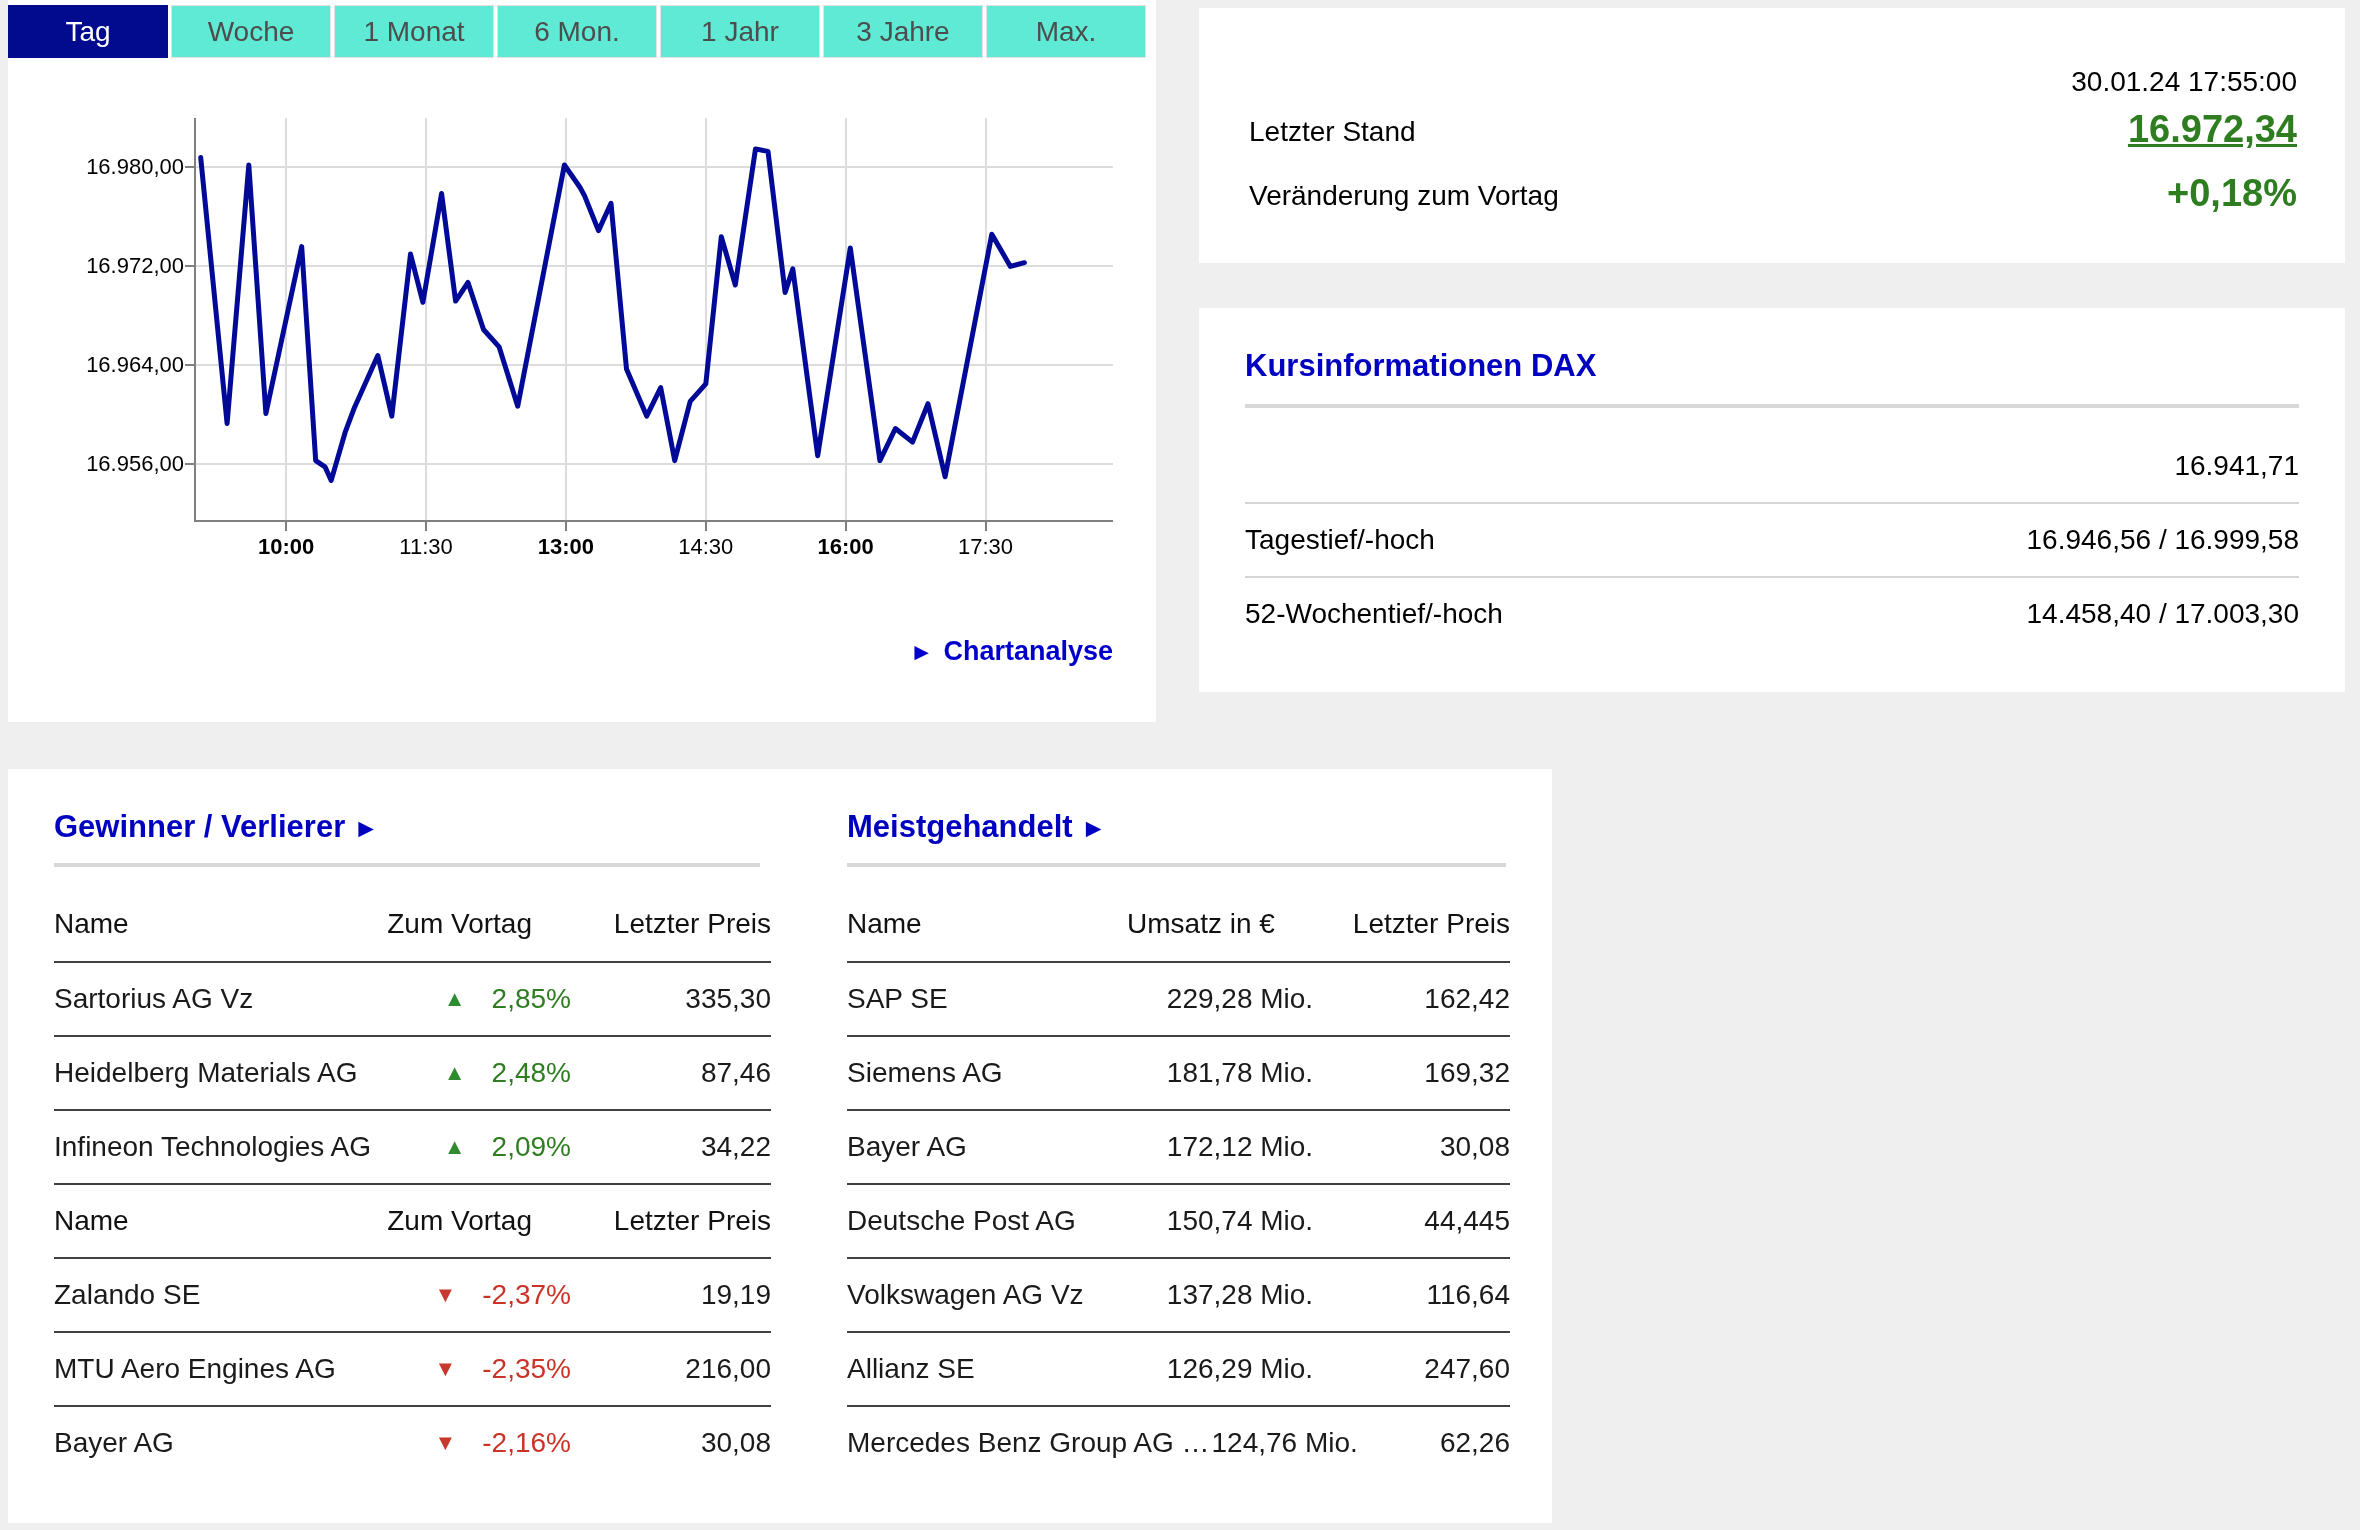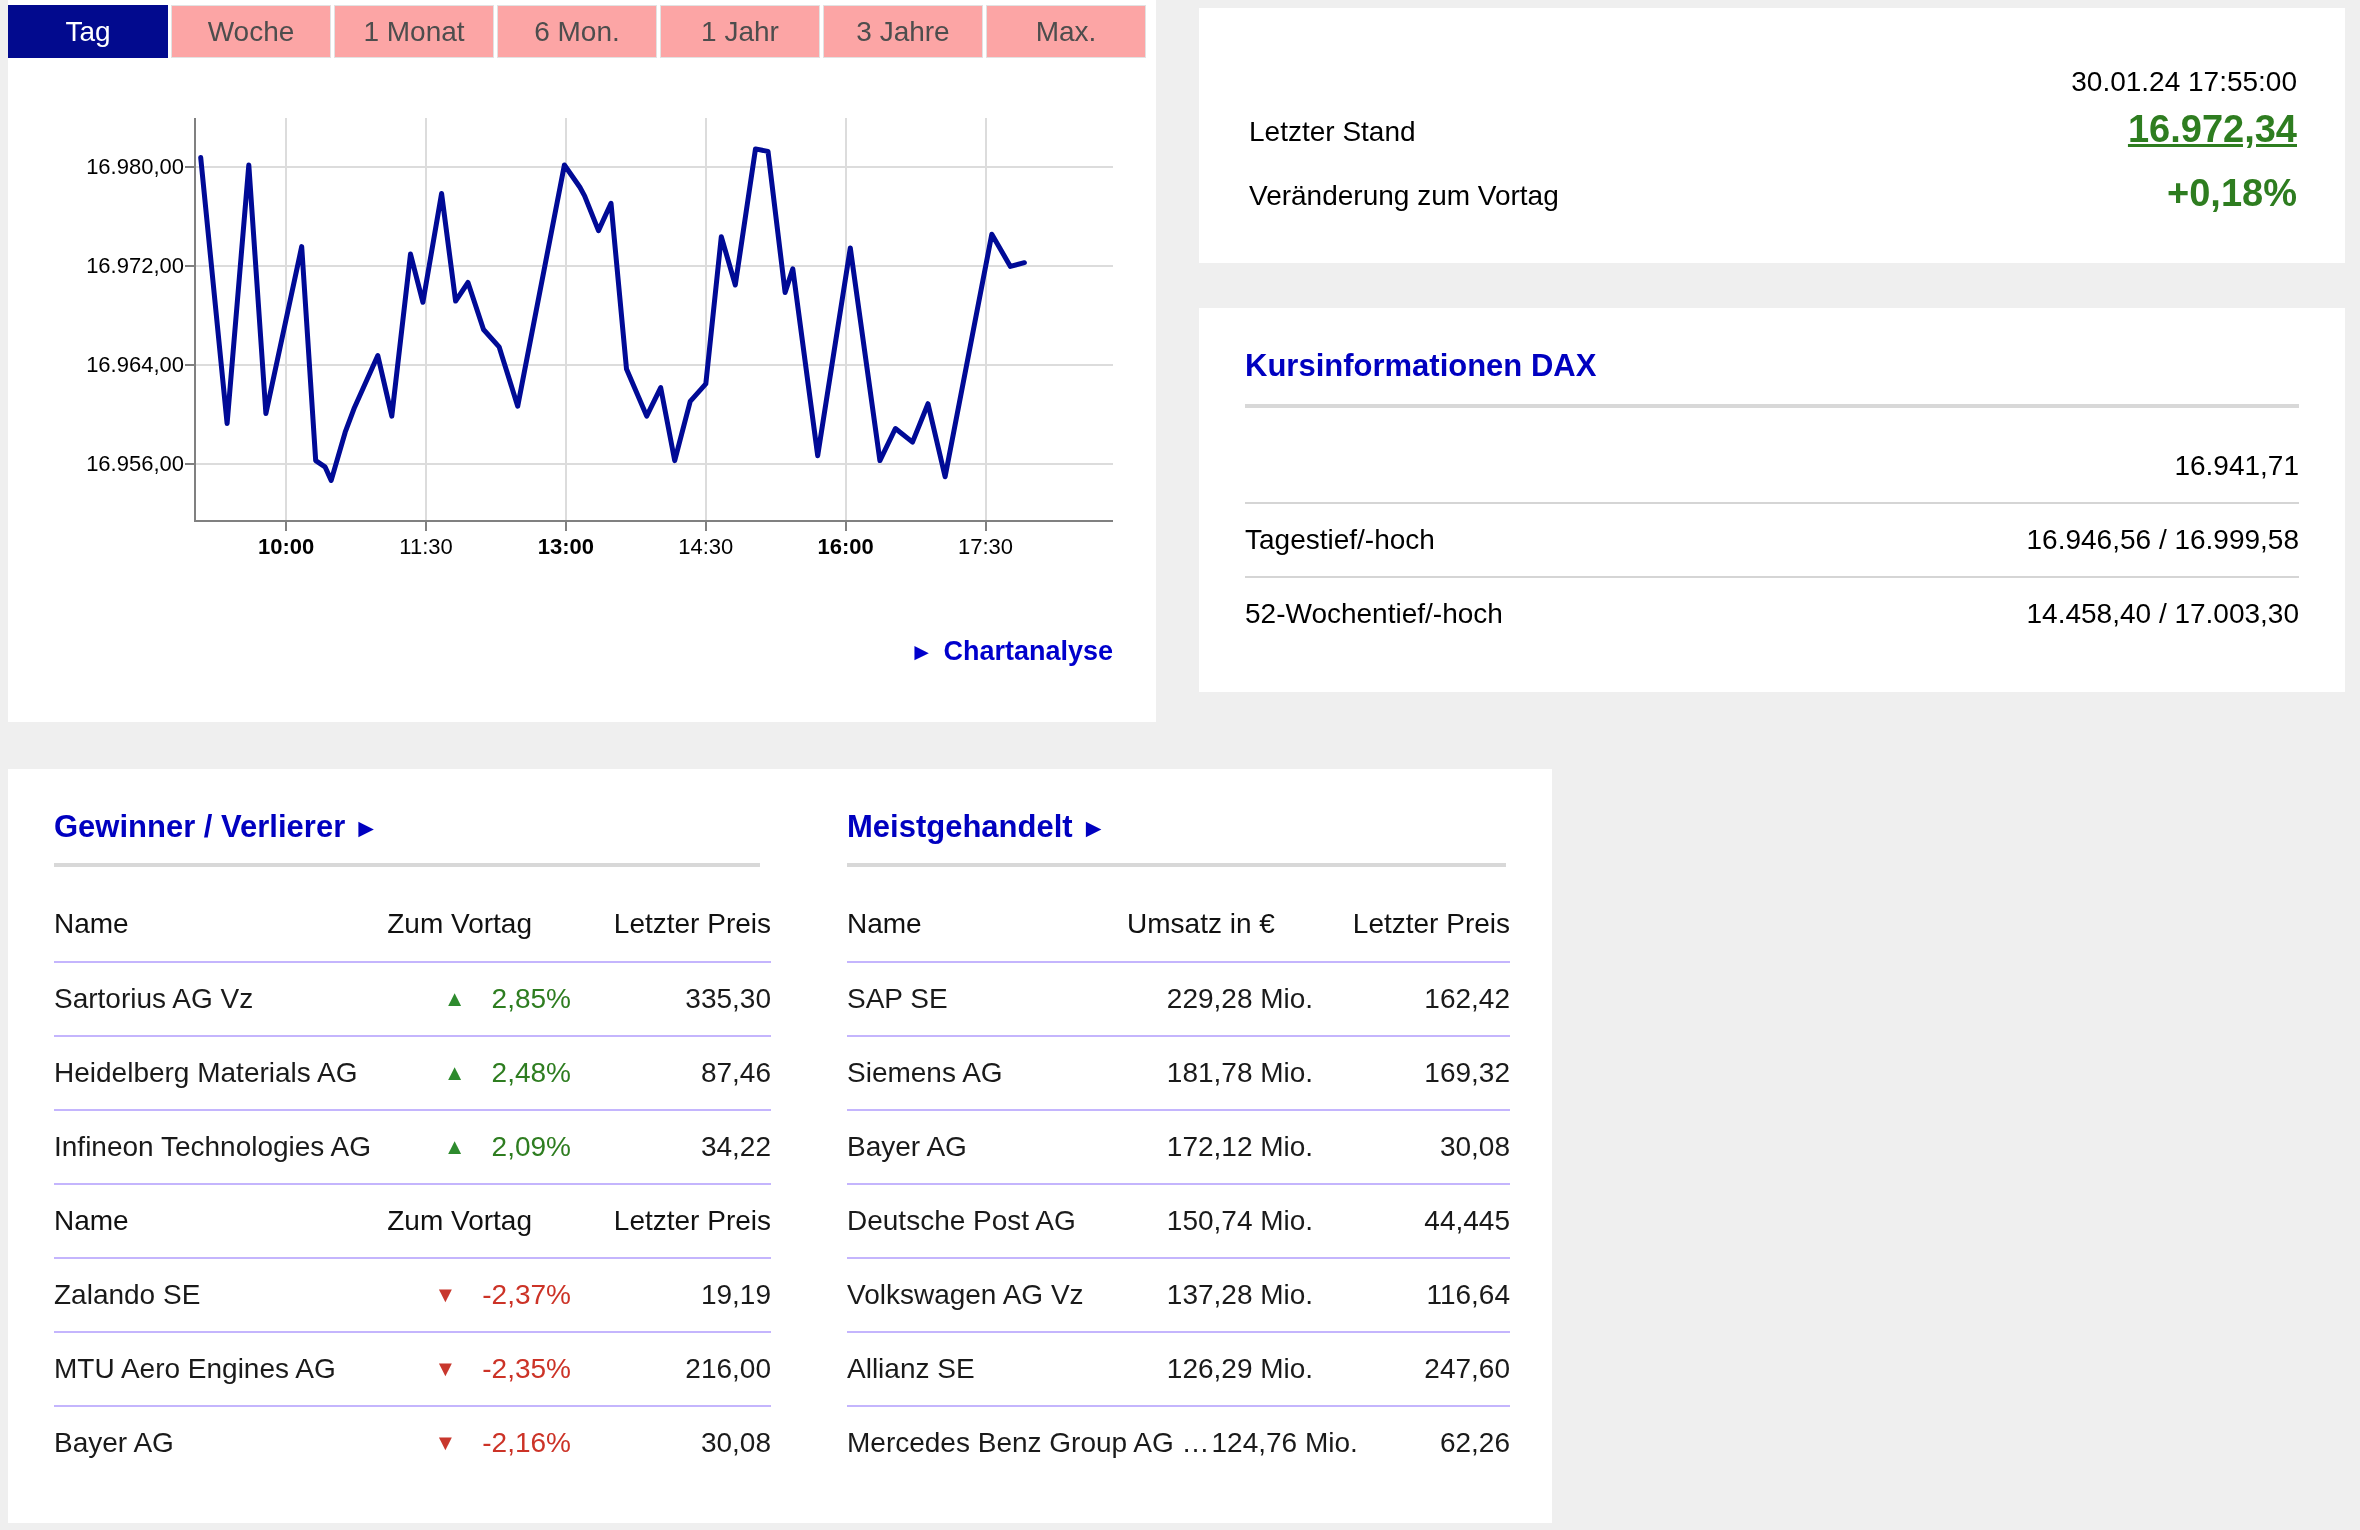--- a/index.html
+++ b/index.html
@@ -8,21 +8,21 @@
     background:#efefef;
     font-family:"Liberation Sans","DejaVu Sans",sans-serif;
     color:#1a1a1a;overflow:hidden;
   }
   .card{position:absolute;background:#ffffff;}
   
   #chart-card{left:8px;top:0;width:1148px;height:722px;}
   .tabs{position:absolute;left:0;top:5px;height:53px;display:flex;}
   .tab{
     width:160px;height:53px;margin-right:3px;box-sizing:border-box;
-    background:#fca5a5;border:1px solid #e2e2e2;
+    background:#5eead4;border:1px solid #e2e2e2;
     display:flex;align-items:center;justify-content:center;
     font-size:28px;color:#4d4d4d;cursor:pointer;
   }
   .tab.active{background:#020a8e;border-color:#020a8e;color:#ffffff;}
   .plot{
     position:absolute;left:186px;top:118px;width:919px;height:404px;
     box-sizing:border-box;border-left:2px solid #808080;border-bottom:2px solid #808080;
   }
   .gl-h{position:absolute;left:0;width:917px;height:2px;background:#dcdcdc;}
   .gl-v{position:absolute;top:0;width:2px;height:402px;background:#dcdcdc;}
@@ -49,21 +49,21 @@
   .thickline{position:absolute;left:46px;right:46px;height:4px;background:#d8d8d8;}
   .k-row-label{position:absolute;left:46px;font-size:28px;color:#000;}
   .k-row-value{position:absolute;right:46px;font-size:28px;color:#000;}
   .k-div{position:absolute;left:46px;right:46px;height:2px;background:#d5d5d5;}
   
   #gainers-card{left:8px;top:769px;width:750px;height:754px;padding-left:48px;}
   #traded-card{left:801px;top:769px;width:751px;height:754px;}
   .trows{position:absolute;left:0;right:0;top:118px;padding:0 35px 0 46px;}
   #traded-card .trows{padding:0 42px 0 46px;}
   .trow{
-    height:74px;display:flex;align-items:center;border-top:2px solid #c4b5fd;
+    height:74px;display:flex;align-items:center;border-top:2px solid #404040;
     font-size:28px;color:#1a1a1a;box-sizing:border-box;
   }
   .trow:first-child{border-top:none;}
   .trow.hdr{font-weight:normal;color:#111;gap:39px;}
   .c-name{flex:1;text-align:left;white-space:nowrap;}
   .c-mid{width:160px;display:flex;justify-content:flex-end;align-items:center;white-space:nowrap;}
   .c-mid2{width:180px;text-align:center;white-space:nowrap;}
   .c-price{width:200px;text-align:right;white-space:nowrap;}
   #traded-card .c-price{width:180px;}
   .tri{font-size:22px;margin-right:26px;line-height:22px;}

